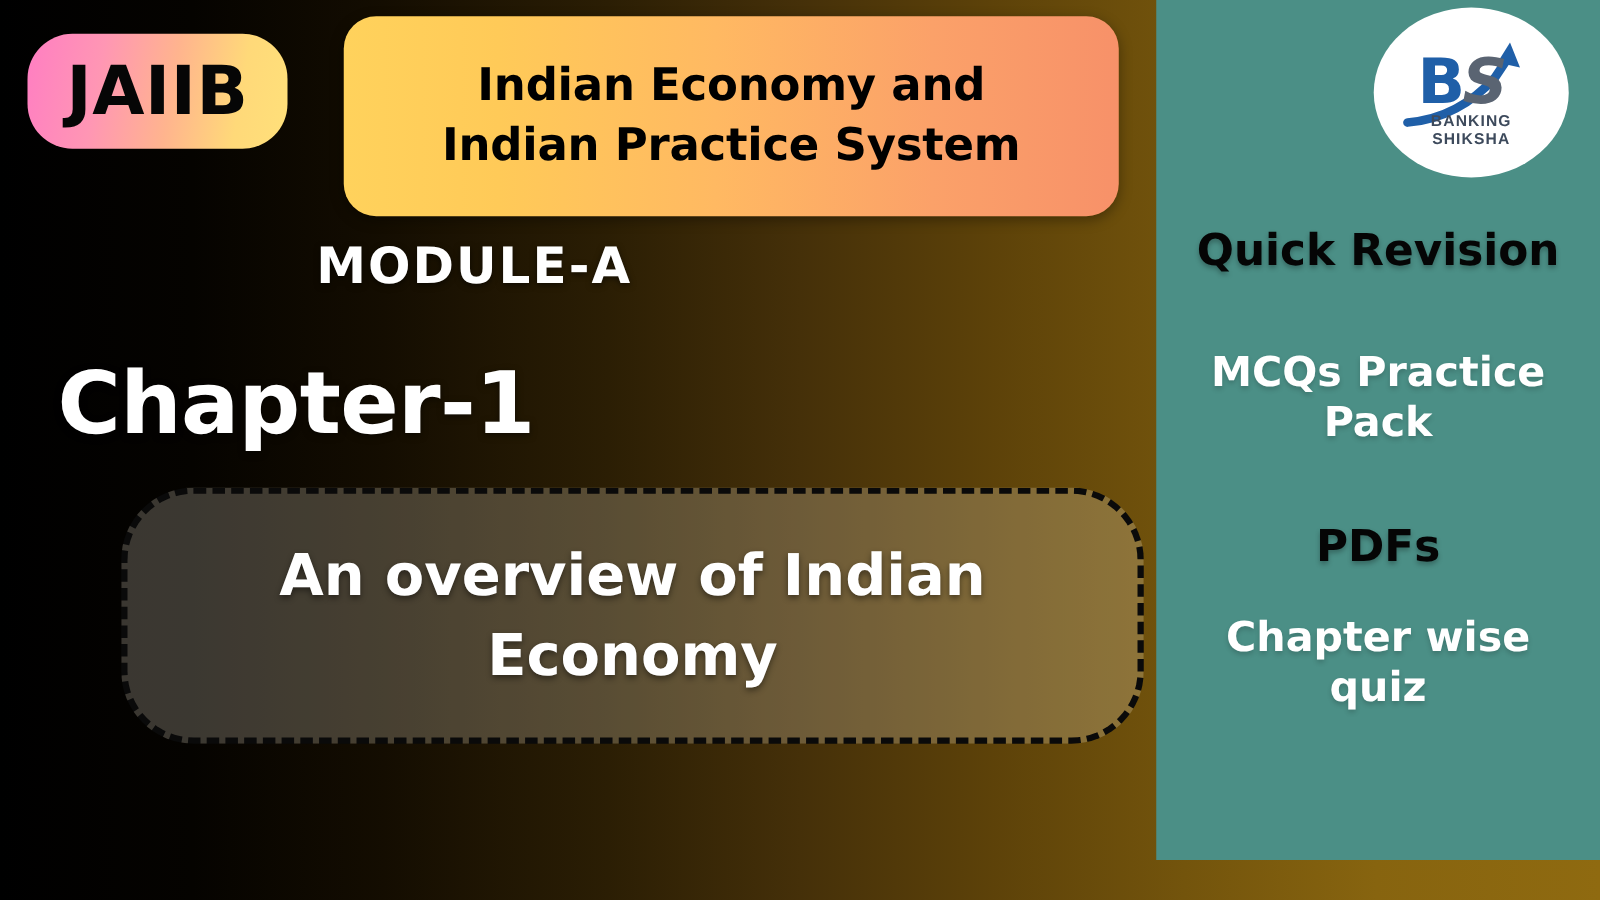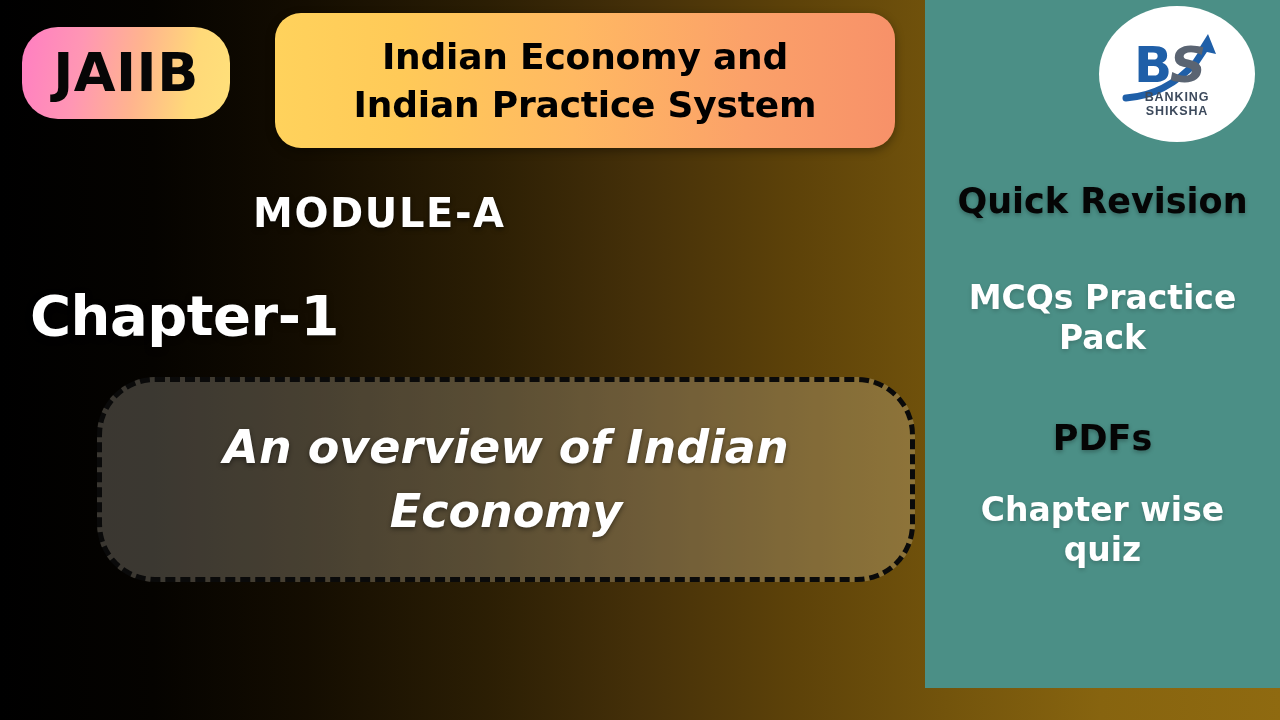--- a/index.html
+++ b/index.html
@@ -80,21 +80,21 @@
     font-family: "DejaVu Sans", sans-serif;
     line-height: 1;
   }
 
   
   .title-banner {
     position: absolute;
     left: 275px;
     top: 13px;
     width: 620px;
-    height: 135px;
+    height: 160px;
     border-radius: 26px;
     background: linear-gradient(90deg, #ffd25c 0%, #ffca58 20%, #ffb962 48%, #fba169 76%, #f79169 100%);
     display: flex;
     flex-direction: column;
     align-items: center;
     justify-content: center;
     box-shadow: 0 3px 10px rgba(0,0,0,0.35);
   }
   .title-line {
     font-size: 36px;
@@ -115,46 +115,45 @@
     font-weight: 900;
     color: #ffffff;
     letter-spacing: 1.6px;
     font-family: "DejaVu Sans", sans-serif;
     text-shadow: 0 2px 5px rgba(0,0,0,0.55);
   }
 
   
   .chapter-label {
     position: absolute;
-    left: 30px;
+    left: 46px;
     top: 283px;
-    font-size: 56px;
+    font-size: 69px;
     font-weight: 900;
     color: #ffffff;
     letter-spacing: -0.5px;
     font-family: "DejaVu Sans", sans-serif;
     text-shadow: 0 2px 6px rgba(0,0,0,0.5);
   }
 
   
   .topic-box {
     position: absolute;
     left: 97px;
-    top: 377px;
+    top: 390px;
     width: 818px;
     height: 205px;
     box-sizing: border-box;
     border: 5px dashed #0a0a0a;
     border-radius: 58px;
     background: rgba(255, 248, 225, 0.22);
     display: flex;
     align-items: center;
     justify-content: flex-end;
     padding: 0 40px;
-    font-style: italic;
   }
   .topic-text {
     font-size: 46px;
     font-weight: 900;
     color: #ffffff;
     text-align: center;
     line-height: 1.38;
     font-family: "DejaVu Sans", sans-serif;
     text-shadow: 0 2px 5px rgba(0,0,0,0.45);
   }

